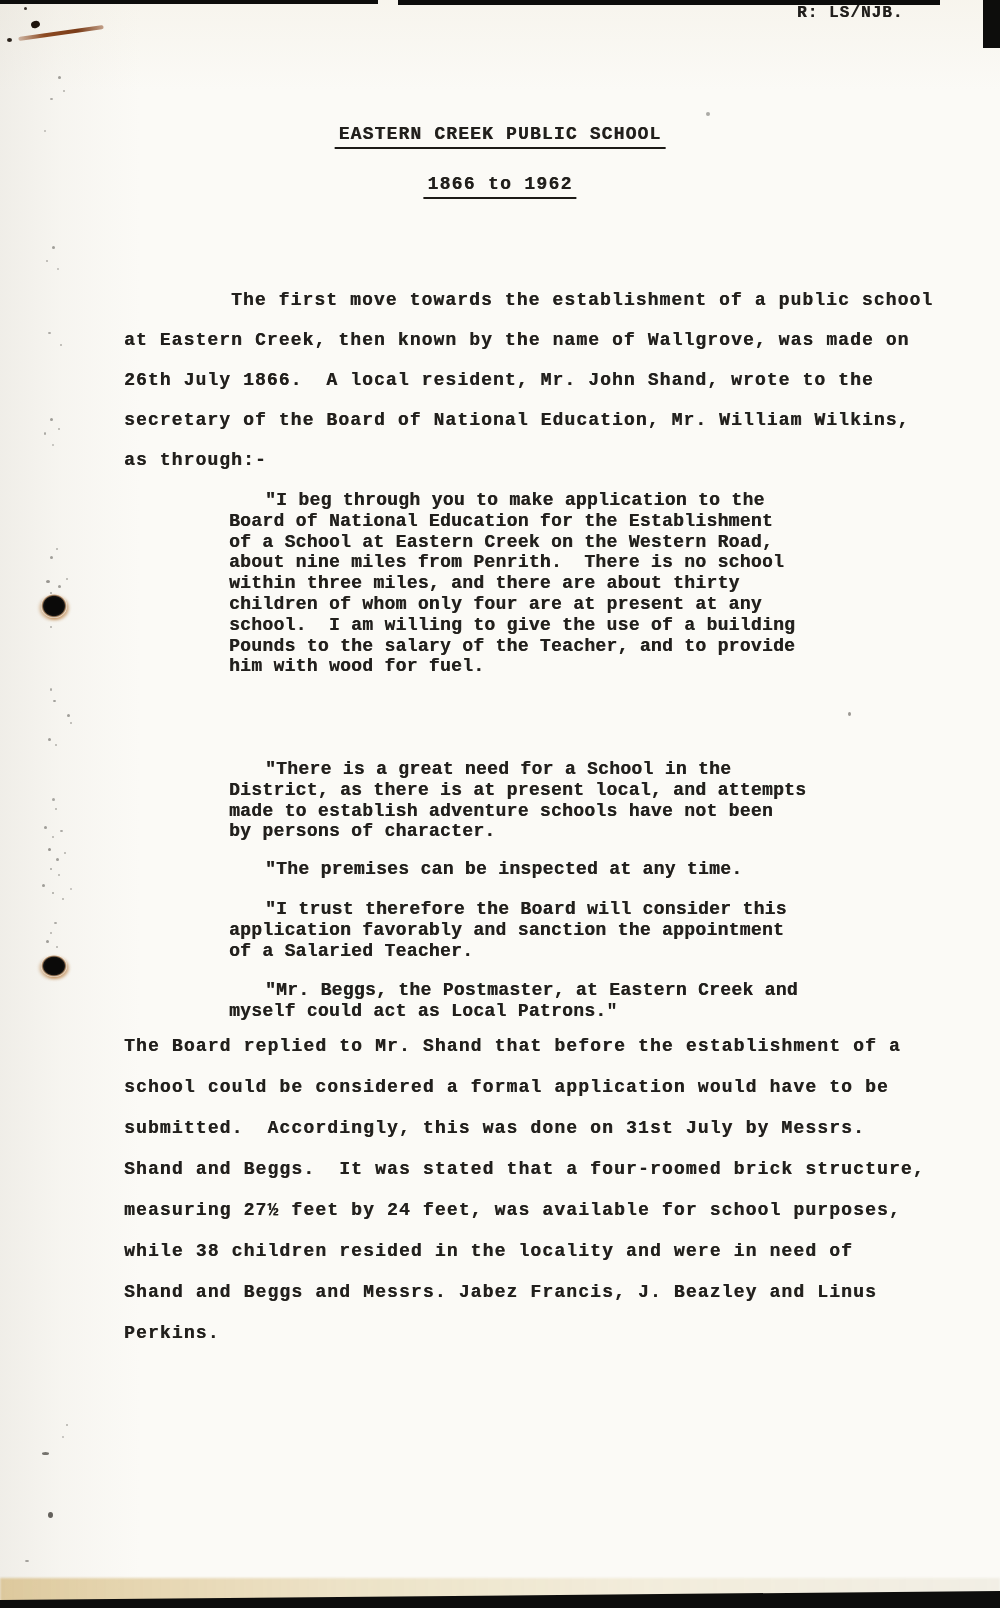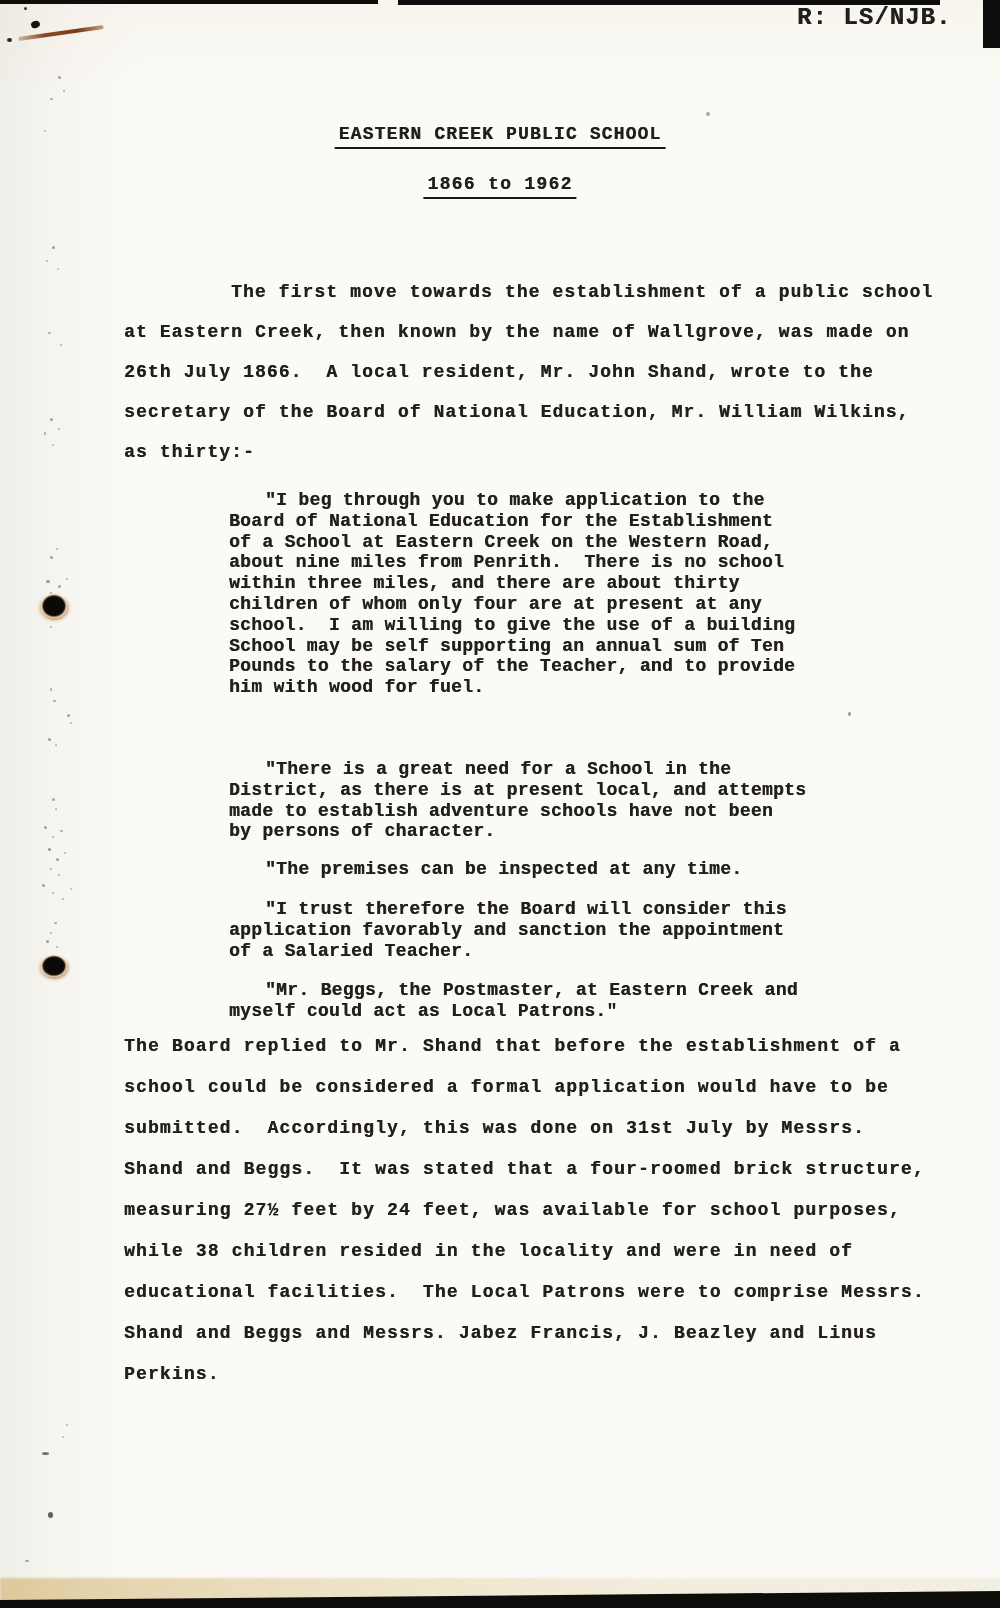--- a/index.html
+++ b/index.html
@@ -12,31 +12,31 @@
   
   .page-tint{
     position:absolute;inset:0;pointer-events:none;
     background:
       linear-gradient(90deg, rgba(210,205,195,.28) 0px, rgba(225,221,212,.18) 60px, rgba(255,255,255,0) 140px),
       linear-gradient(180deg, rgba(235,228,210,.25) 0px, rgba(255,255,255,0) 90px);
   }
   .line{white-space:pre;}
   .typed{font-weight:700; text-shadow:0.4px 0 0 rgba(25,22,18,.8);}
 
-  .ref{position:absolute;left:797px;top:4px;font-size:24px;letter-spacing:1.05px;}
+  .ref{position:absolute;left:797px;top:4px;font-size:16px;letter-spacing:1.05px;}
   .title{
     position:absolute;left:50%;transform:translateX(-50%);
     font-size:18px;letter-spacing:1.15px;
     border-bottom:2.5px solid #1c1a17;padding:0 4px 3px 4px;white-space:pre;
   }
   .title-1{top:124px;}
   .title-2{top:164px;letter-spacing:1.3px;margin-top:10px;}
 
   .body-para{position:absolute;left:124px;font-size:18px;letter-spacing:1.1px;line-height:40px;}
-  #p1{top:272px;}
+  #p1{top:280px;}
   #p1 .line:first-child{padding-left:107px;}
   #p2{top:1026px;line-height:41px;letter-spacing:1.15px;}
 
   .quote-para{position:absolute;left:229px;font-size:18px;letter-spacing:0.3px;line-height:20.8px;}
   .quote-para .line:first-child{padding-left:36px;}
   #q1{top:490px;}
   #q2{top:759px;}
   #q3{top:859px;}
   #q4{top:899px;}
   #q5{top:980px;}
@@ -89,32 +89,31 @@
 <div class="ref typed">R:  LS/NJB.</div>
 
 <div class="title title-1 typed">EASTERN CREEK PUBLIC SCHOOL</div>
 <div class="title title-2 typed">1866 to 1962</div>
 
 <div id="p1" class="body-para typed">
     <div class="line">The first move towards the establishment of a public school</div>
     <div class="line">at Eastern Creek, then known by the name of Wallgrove, was made on</div>
     <div class="line">26th July 1866.  A local resident, Mr. John Shand, wrote to the</div>
     <div class="line">secretary of the Board of National Education, Mr. William Wilkins,</div>
-    <div class="line">as thirty:-</div>
+    <div class="line">as through:-</div>
   </div>
 
 <div id="q1" class="quote-para typed">
     <div class="line">"I beg through you to make application to the</div>
     <div class="line">Board of National Education for the Establishment</div>
     <div class="line">of a School at Eastern Creek on the Western Road,</div>
     <div class="line">about nine miles from Penrith.  There is no school</div>
     <div class="line">within three miles, and there are about thirty</div>
     <div class="line">children of whom only four are at present at any</div>
     <div class="line">school.  I am willing to give the use of a building</div>
-    <div class="line">School may be self supporting an annual sum of Ten</div>
     <div class="line">Pounds to the salary of the Teacher, and to provide</div>
     <div class="line">him with wood for fuel.</div>
   </div>
 <div id="q2" class="quote-para typed">
     <div class="line">"There is a great need for a School in the</div>
     <div class="line">District, as there is at present local, and attempts</div>
     <div class="line">made to establish adventure schools have not been</div>
     <div class="line">by persons of character.</div>
   </div>
 <div id="q3" class="quote-para typed">
@@ -130,21 +129,20 @@
     <div class="line">myself could act as Local Patrons."</div>
   </div>
 
 <div id="p2" class="body-para typed">
     <div class="line">The Board replied to Mr. Shand that before the establishment of a</div>
     <div class="line">school could be considered a formal application would have to be</div>
     <div class="line">submitted.  Accordingly, this was done on 31st July by Messrs.</div>
     <div class="line">Shand and Beggs.  It was stated that a four-roomed brick structure,</div>
     <div class="line">measuring 27½ feet by 24 feet, was available for school purposes,</div>
     <div class="line">while 38 children resided in the locality and were in need of</div>
-    <div class="line">educational facilities.  The Local Patrons were to comprise Messrs.</div>
     <div class="line">Shand and Beggs and Messrs. Jabez Francis, J. Beazley and Linus</div>
     <div class="line">Perkins.</div>
   </div>
 
 <div class="hole" style="left: 41px; top: 594px; width: 26px; height: 24px;"></div>
 <div class="hole" style="left: 41px; top: 955px; width: 26px; height: 22px;"></div>
 <div class="speck" style="left: 706px; top: 112px; width: 4px; height: 4px; opacity: 0.45;"></div>
 <div class="speck" style="left: 58px; top: 76px; width: 3px; height: 3px; opacity: 0.5;"></div>
 <div class="speck" style="left: 50px; top: 98px; width: 3px; height: 2px; opacity: 0.45;"></div>
 <div class="speck" style="left: 63px; top: 90px; width: 2px; height: 2px; opacity: 0.4;"></div>

